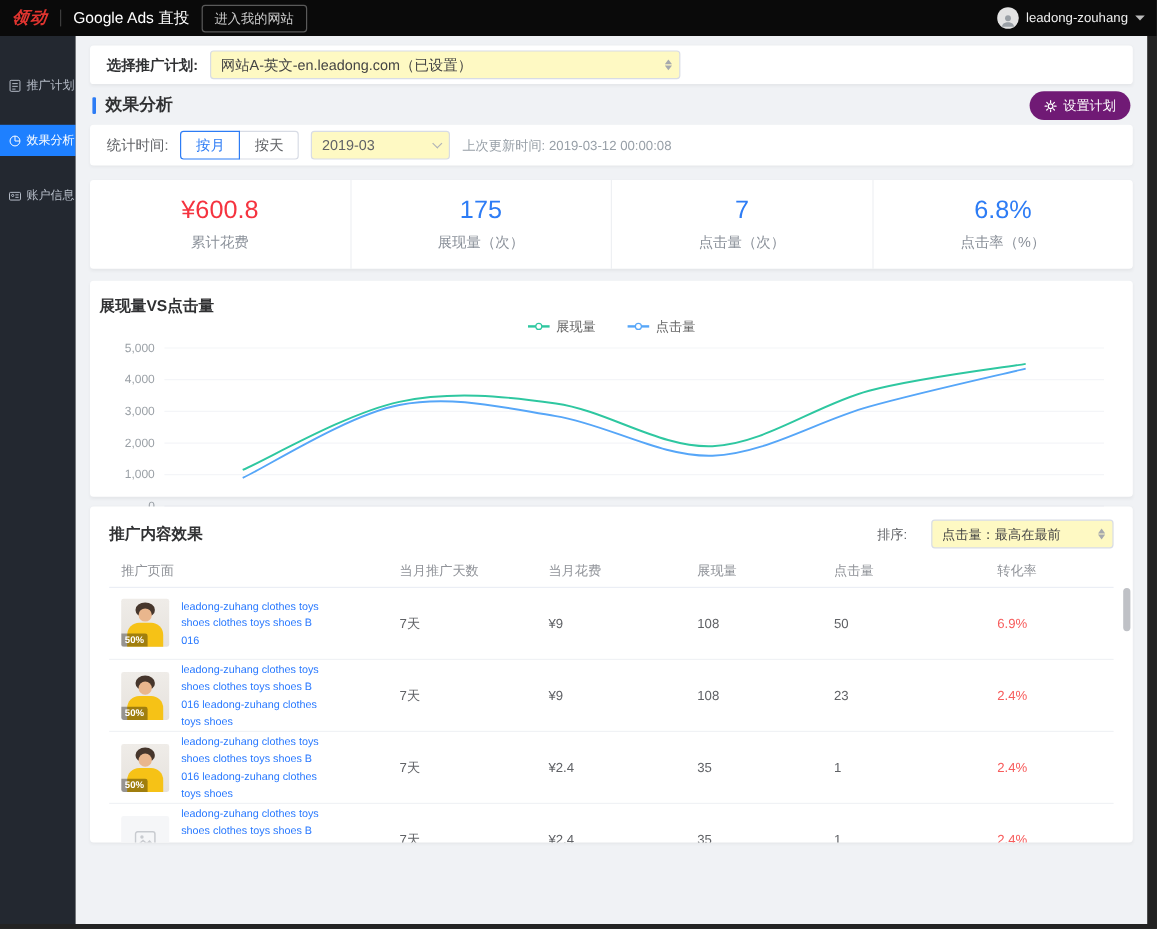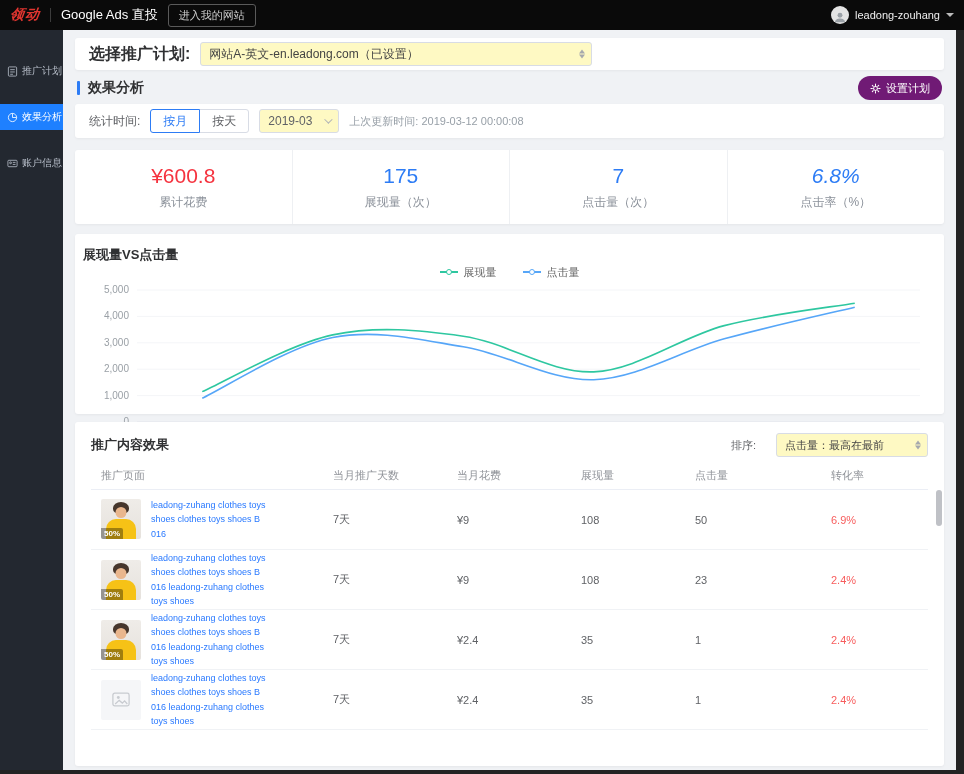--- a/index.html
+++ b/index.html
@@ -32,21 +32,21 @@
   .side-item svg { width:11px; height:11px; flex:none; }
   .side-item.active { background:#1e80ff; color:#ffffff; }
 
   
   .main { position:absolute; left:63px; top:30px; width:893px; height:740px; background:#f0f2f5;
           padding:8px 12px 0; overflow:hidden; }
   .card { background:#ffffff; border-radius:3px; box-shadow:0 1px 3px rgba(0,0,0,.05); }
 
   
   .plan-bar { height:32px; display:flex; align-items:center; gap:10px; padding:0 14px; }
-  .plan-label { font-size:16px; color:#303133; font-weight:bold; }
+  .plan-label { font-size:12px; color:#303133; font-weight:bold; }
   .select { position:relative; height:24px; border:1px solid #d8dce5; border-radius:3px; background:#fef9c3;
             display:flex; align-items:center; padding:0 22px 0 8px; font-size:12px; color:#444;
             cursor:pointer; white-space:nowrap; overflow:hidden; }
   .plan-select { width:392px; }
   .dbl-caret { position:absolute; right:6px; top:50%; transform:translateY(-50%);
                display:flex; flex-direction:column; gap:1px; }
   .dbl-caret i { display:block; width:0; height:0; border-left:3px solid transparent; border-right:3px solid transparent; }
   .dbl-caret .up { border-bottom:4px solid #a6a9ad; }
   .dbl-caret .dn { border-top:4px solid #a6a9ad; }
   .chev { position:absolute; right:8px; top:8px; width:6px; height:6px;
@@ -63,21 +63,21 @@
 
   
   .time-card { height:34px; display:flex; align-items:center; gap:10px; padding:0 14px; margin-bottom:12px; }
   .tf-label { font-size:12px; color:#606266; }
   .seg { display:flex; }
   .seg-btn { height:24px; padding:0 12px; font-size:12px; background:#fff; border:1px solid #d8dce5;
              color:#606266; cursor:pointer; font-family:inherit; }
   .seg-btn:first-child { border-radius:3px 0 0 3px; }
   .seg-btn:last-child { border-radius:0 3px 3px 0; margin-left:-1px; }
   .seg-btn.active { color:#2d7cf5; border-color:#2d7cf5; position:relative; z-index:1; }
-  .month-select { width:80px; color:#606266; }
+  .month-select { width:116px; color:#606266; }
   .last-update { font-size:11px; color:#98a0a8; }
 
   
   .summary-card { height:74px; display:flex; align-items:stretch; margin-bottom:10px; }
   .sum-col { flex:1; display:flex; flex-direction:column; align-items:center; justify-content:center;
              gap:6px; border-right:1px solid #eef0f3; }
   .sum-col:last-child { border-right:none; }
   .sum-value { font-size:21px; font-weight:500; }
   .sum-label { font-size:12px; color:#8a9099; }
 
@@ -86,21 +86,21 @@
   .chart-title { font-size:13px; font-weight:bold; color:#303133; height:18px; }
   .legend { display:flex; justify-content:center; gap:26px; height:16px; align-items:center; }
   .legend-item { display:flex; align-items:center; gap:6px; font-size:11px; color:#666; cursor:pointer; }
   .legend-marker { display:inline-block; width:18px; height:2px; background:var(--c,#999); position:relative; }
   .legend-marker::after { content:""; position:absolute; left:50%; top:50%; transform:translate(-50%,-50%);
                           width:4px; height:4px; border-radius:50%; background:#fff; border:1.5px solid var(--c,#999); }
   .chart-svg { width:100%; height:164px; display:block; margin-top:2px; }
   .tick { font-size:10px; fill:#9aa0a6; font-family:inherit; }
 
   
-  .table-card { height:344px; padding:10px 16px; position:relative; overflow:hidden; margin-bottom:4px; }
+  .table-card { height:280px; padding:10px 16px; position:relative; overflow:hidden; margin-bottom:4px; }
   .table-head-row { display:flex; align-items:center; justify-content:space-between; height:26px; }
   .table-title { font-size:13px; font-weight:bold; color:#303133; }
   .sort-wrap { display:flex; align-items:center; gap:20px; font-size:11px; color:#606266; }
   .sort-select { width:152px; font-size:11px; }
   .thead { display:flex; align-items:center; height:28px; border-bottom:1px solid #ebeef5; margin-top:4px; }
   .th { font-size:11px; color:#909399; }
   .col-page { flex:0 0 242px; padding-left:10px; display:flex; align-items:center; gap:10px; }
   .col-days { flex:0 0 124px; }
   .col-cost { flex:0 0 124px; }
   .col-imp  { flex:0 0 114px; }
@@ -226,21 +226,21 @@
       </div>
       <div class="sum-col">
         <span class="sum-value" style="color: rgb(45, 124, 245);">175</span>
         <span class="sum-label">展现量（次）</span>
       </div>
       <div class="sum-col">
         <span class="sum-value" style="color: rgb(45, 124, 245);">7</span>
         <span class="sum-label">点击量（次）</span>
       </div>
       <div class="sum-col">
-        <span class="sum-value" style="color: rgb(45, 124, 245); font-style: italic;">6.8%</span>
+        <span class="sum-value" style="color: rgb(45, 124, 245);">6.8%</span>
         <span class="sum-label">点击率（%）</span>
       </div>
     </div>
 
     <div class="card chart-card">
       <div class="chart-title">展现量VS点击量</div>
       <div class="legend">
         <span class="legend-item">
           <i class="legend-marker" style="--c: #2ec7a0;"></i>
           <span>展现量</span>

